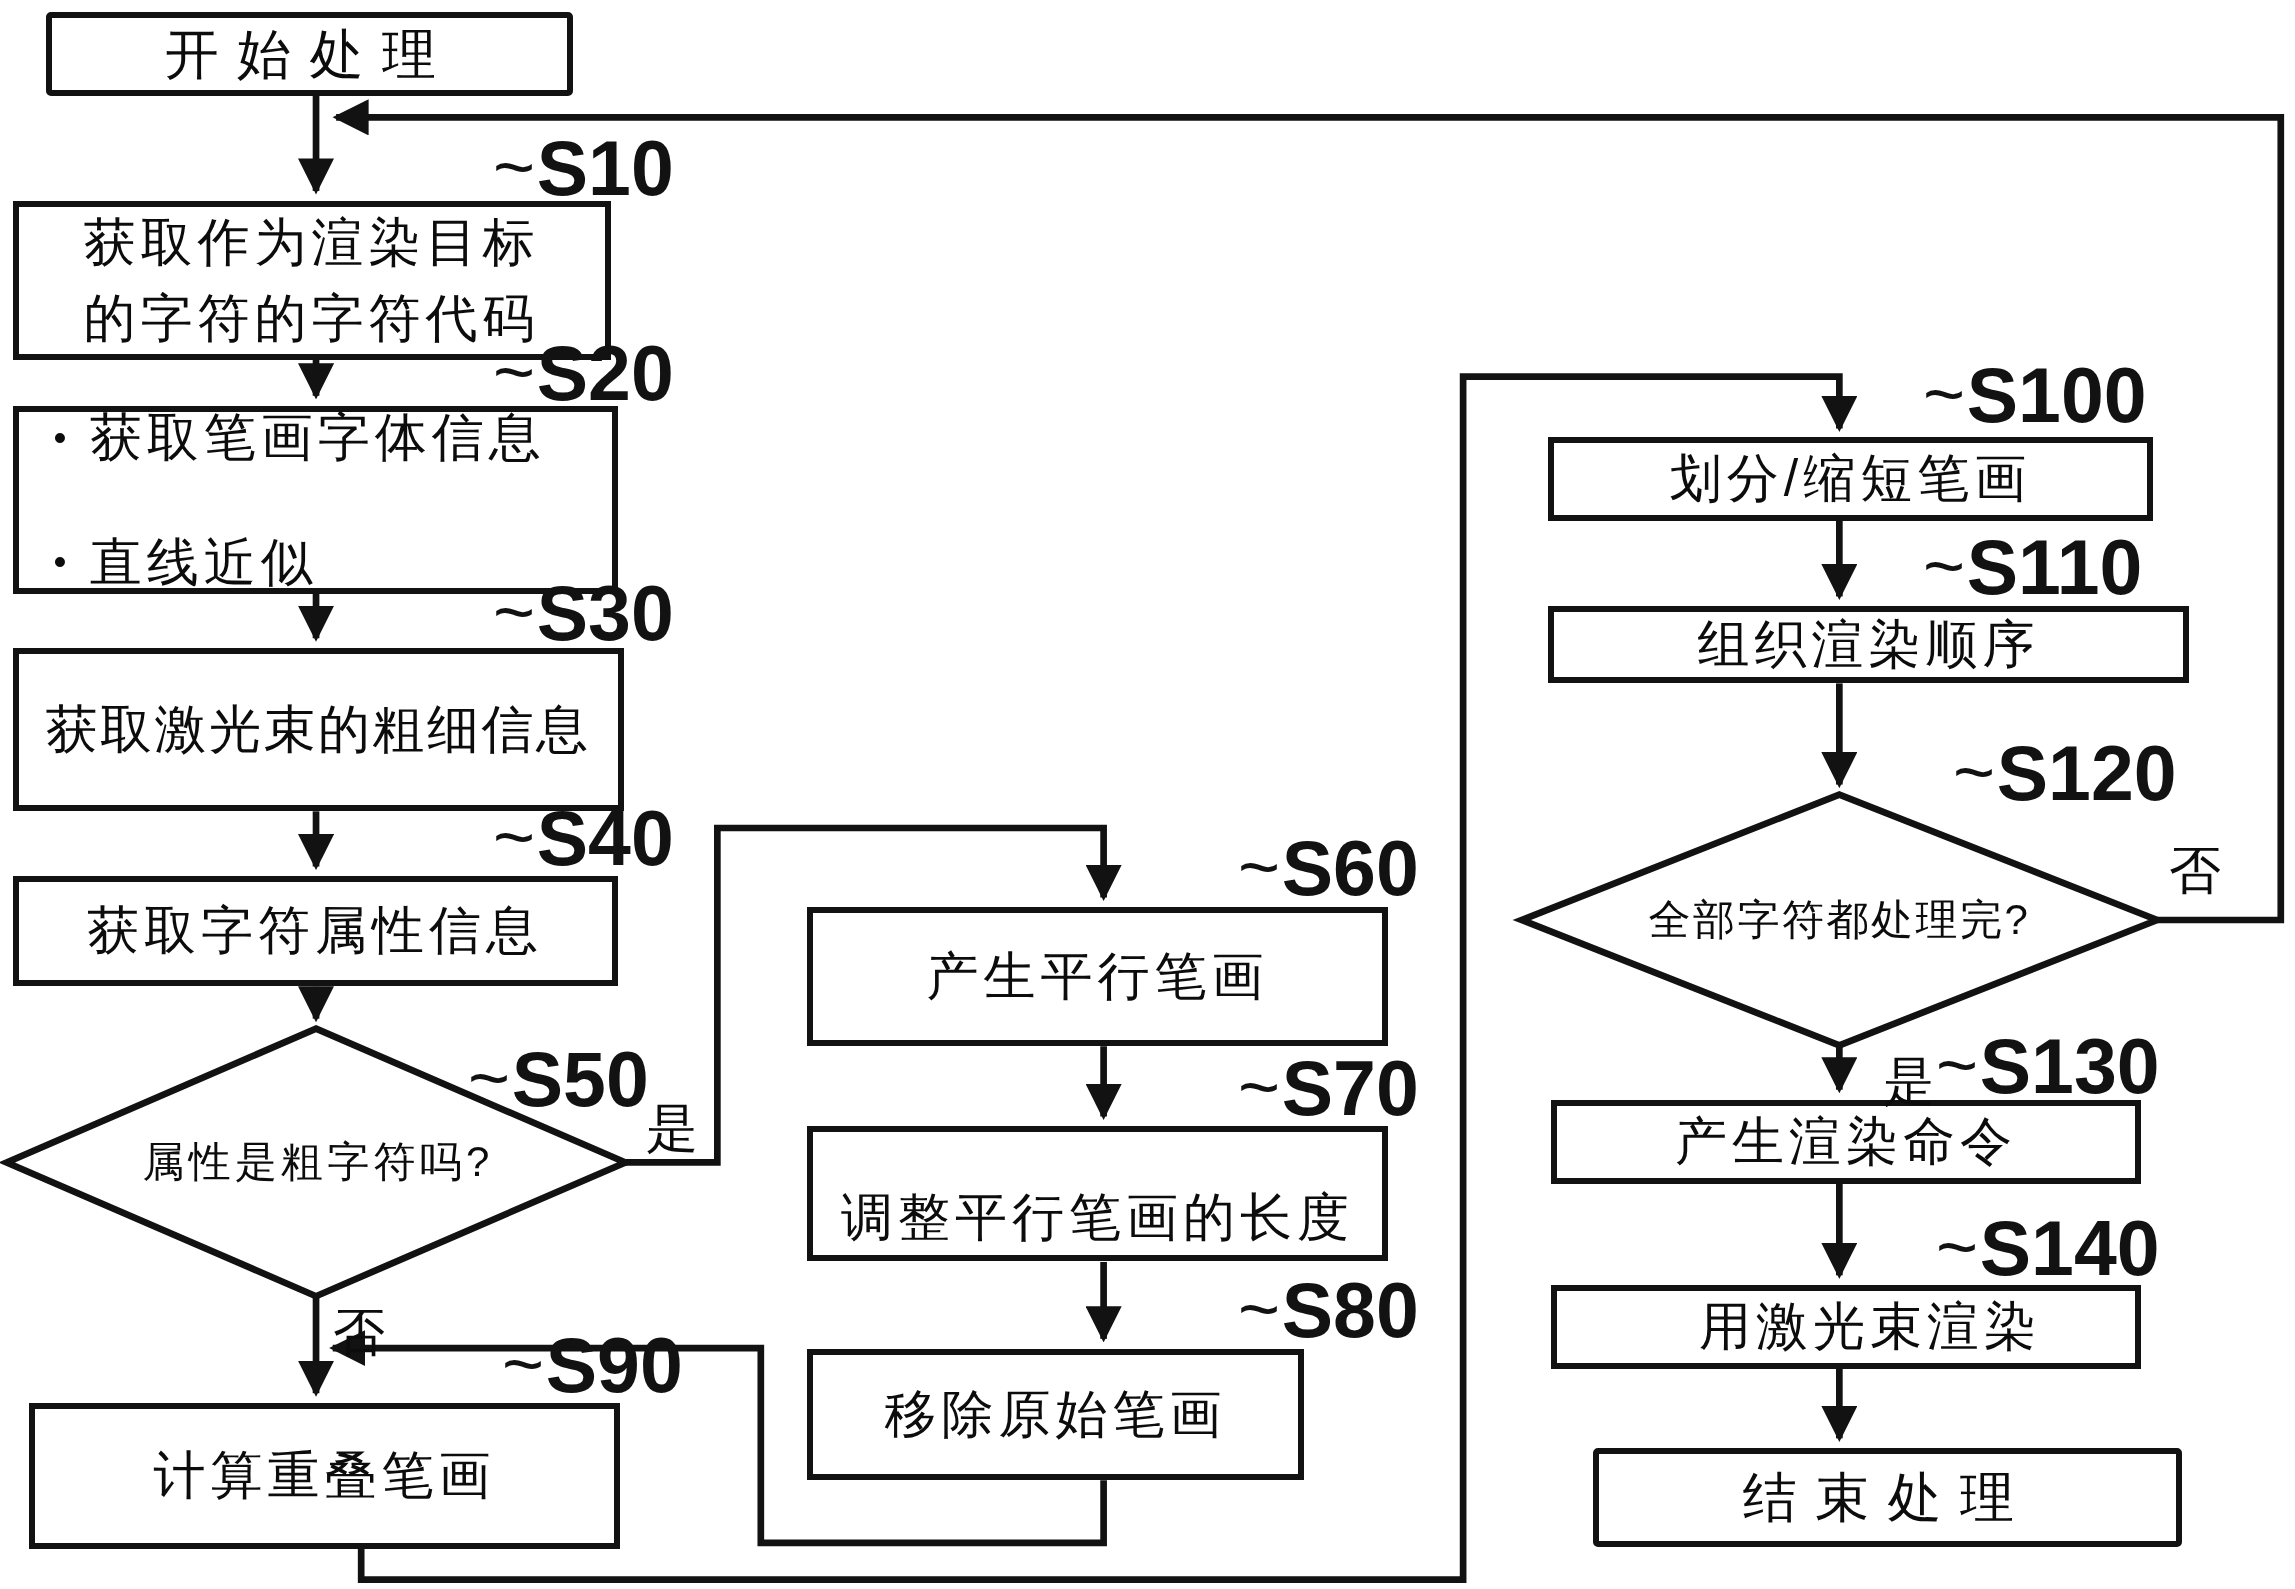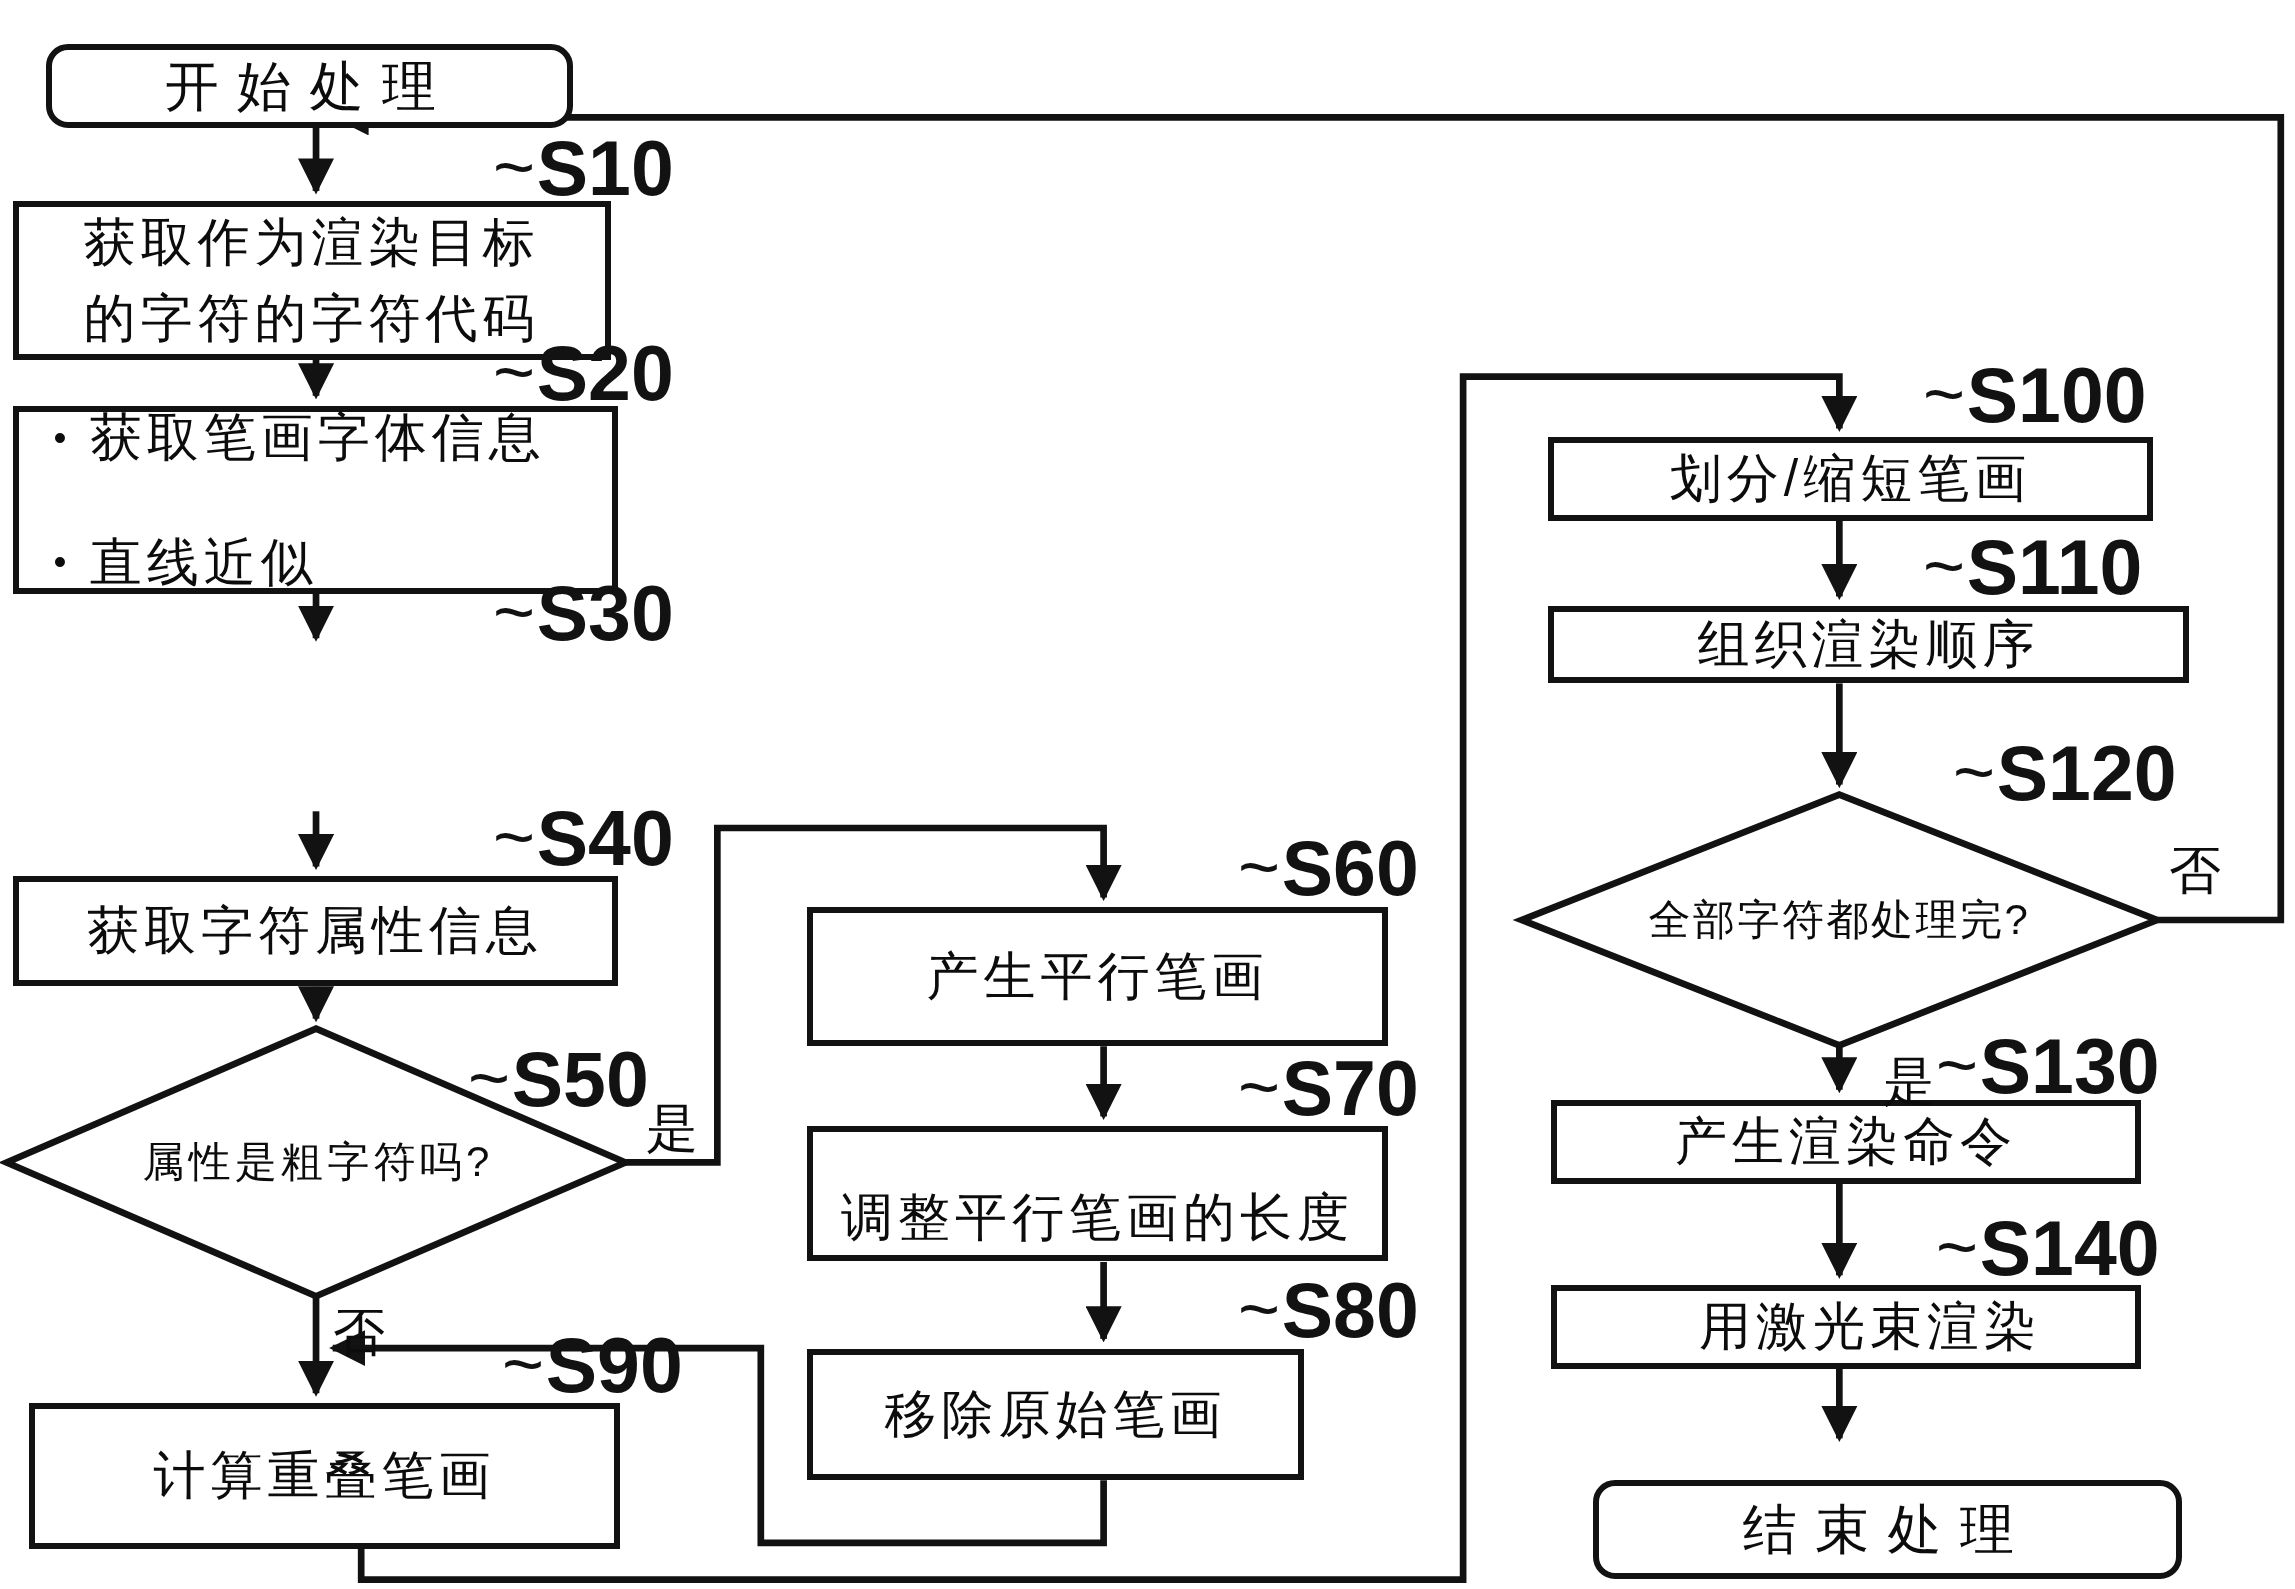--- a/index.html
+++ b/index.html
@@ -40,22 +40,21 @@
     background: #ffffff;
     display: flex;
     align-items: center;
     justify-content: center;
     text-align: center;
     font-size: 52px;
     letter-spacing: 5px;
     line-height: 1.45;
   }
   .box.rounded {
-    border-radius: 22px;
-    margin-top: 32px;
+    border-radius: 5px;
   }
   .box.wide-space {
     letter-spacing: 18.4px;
     font-size: 54px;
   }
   .box .stack {
     display: flex;
     flex-direction: column;
     align-items: center;
   }
@@ -161,20 +160,23 @@
         <span class="bullet-glyph">•</span>
         <span>获取笔画字体信息</span>
       </span>
       <span class="bullet-row">
         <span class="bullet-glyph">•</span>
         <span>直线近似</span>
       </span>
     </span>
   </div>
 
+  <div class="box" style="left:12.5px; top:648px; width:611px; height:163px; letter-spacing:2.5px;">
+    <span>获取激光束的粗细信息</span>
+  </div>
 
   <div class="box" style="left:12.5px; top:876px; width:605px; height:110px;">
     <span>获取字符属性信息</span>
   </div>
 
   <div class="dtext" style="left:67px; top:1112px; width:502px; height:100px;">
     <span>属性是粗字符吗?</span>
   </div>
 
   <div class="box" style="left:29px; top:1403px; width:591px; height:146px;">

